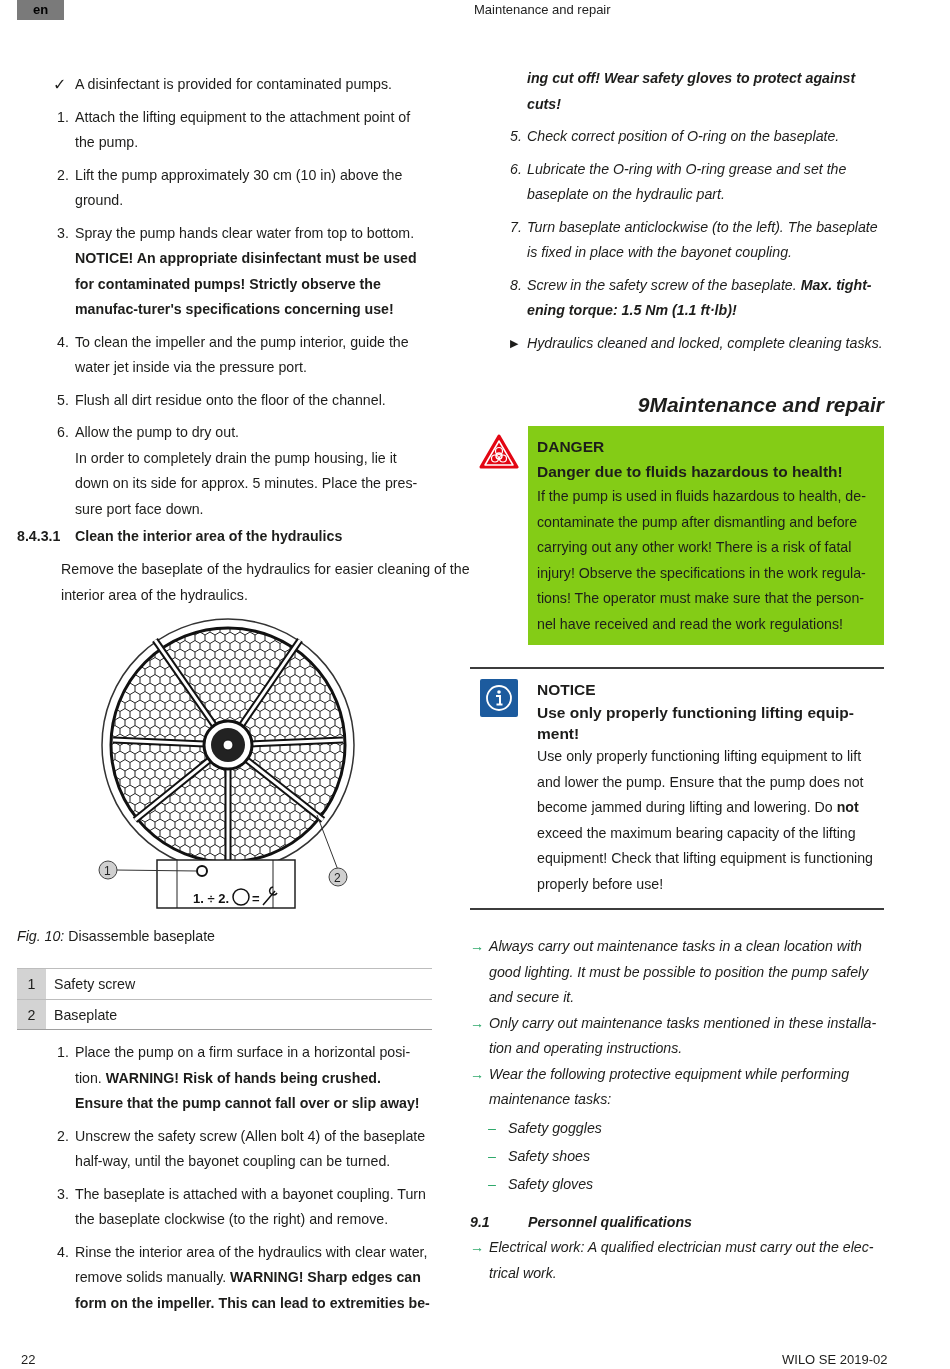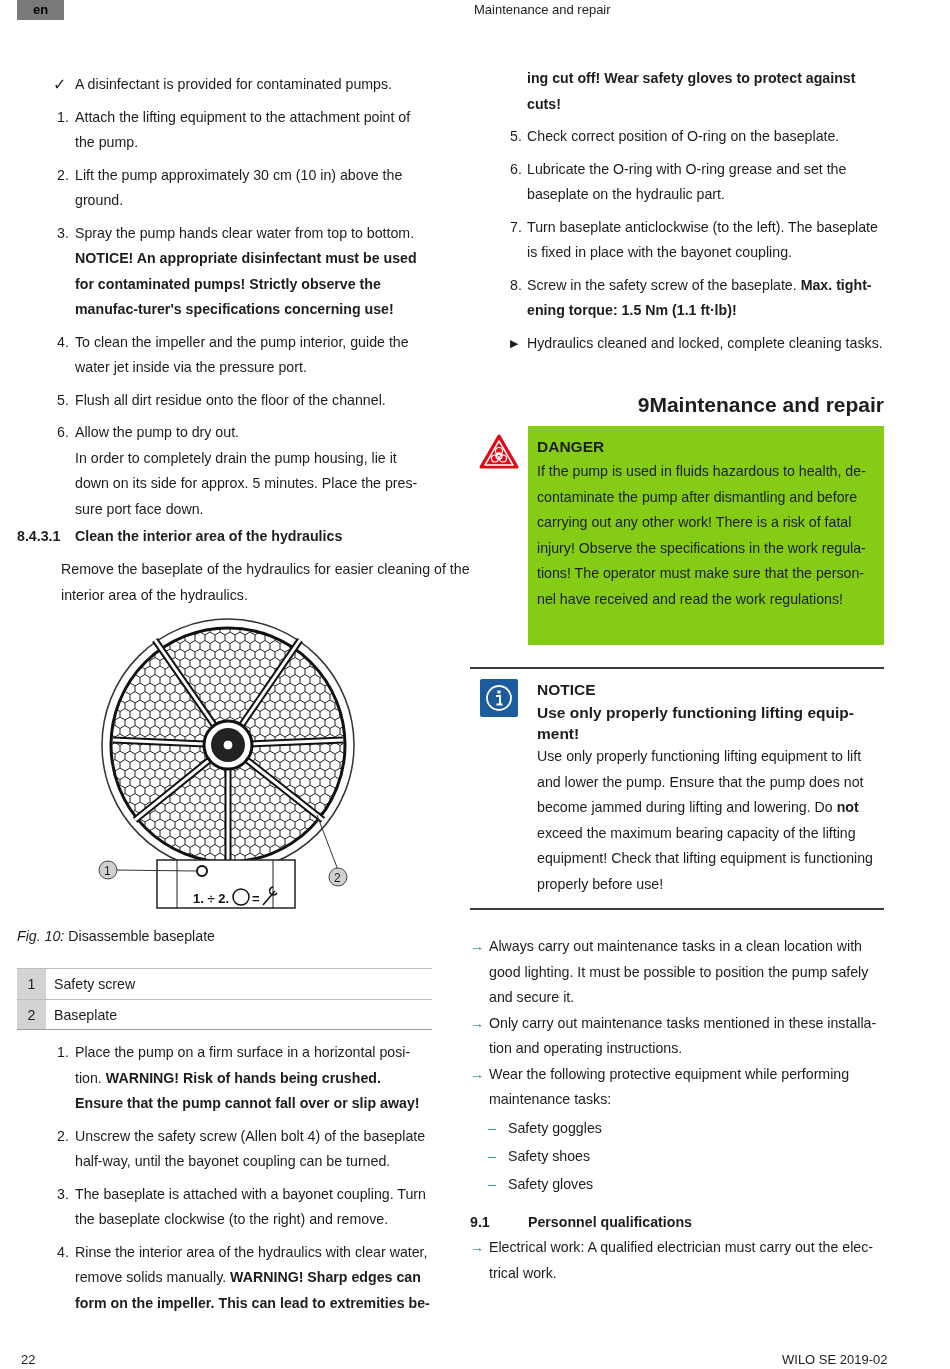--- a/index.html
+++ b/index.html
@@ -3,21 +3,21 @@
 <meta charset="utf-8">
 <style>
   * { box-sizing: border-box; margin: 0; padding: 0; }
   html, body { width: 950px; height: 1369px; background: #ffffff; overflow: hidden; }
   body { position: relative; font-family: "Liberation Sans", "DejaVu Sans", sans-serif; color: #1d1d1b; font-size: 14.2px; }
   .abs { position: absolute; }
   .lang-tab { left: 17px; top: 0; width: 47px; height: 20px; background: #7a7a7a; color: #000000; font-size: 13px; font-weight: bold; text-align: center; line-height: 20px; }
   .header-title { left: 474px; top: 2px; font-size: 13px; color: #222; }
   .line { line-height: 25.5px; }
   .col-left { left: 17px; width: 415px; }
-  .col-right { left: 470px; width: 414px; }
+  .col-right { left: 470px; width: 414px; font-style: italic; }
   .step { position: relative; padding-left: 58px; margin-bottom: 7px; }
   .step .num { position: absolute; left: 40px; top: 0; width: 18px; }
   .rstep { position: relative; padding-left: 57px; margin-bottom: 7px; }
   .rstep .num { position: absolute; left: 40px; top: 0; }
   b { font-weight: bold; }
   .heading-num { display: inline-block; width: 58px; font-weight: bold; }
   .heading-txt { font-weight: bold; }
   .danger-box { left: 528px; top: 426px; width: 356px; height: 219px; background: #84cc16; padding: 8px 9px; }
   .box-title { font-weight: bold; font-size: 15.5px; line-height: 25px; }
   .box-sub { font-weight: bold; font-size: 15.5px; line-height: 25px; }
@@ -198,20 +198,21 @@
     <path d="M20 2 L38 33 L2 33 Z" fill="#e30613" stroke="#e30613" stroke-width="3" stroke-linejoin="round"></path>
     <path d="M20 7 L34 31 L6 31 Z" fill="#e30613" stroke="#fff" stroke-width="1.5" stroke-linejoin="round"></path>
     <circle cx="20" cy="22" r="3" fill="none" stroke="#fff" stroke-width="1.4"></circle>
     <circle cx="20" cy="17" r="3.5" fill="none" stroke="#fff" stroke-width="1.2"></circle>
     <circle cx="16" cy="24.5" r="3.5" fill="none" stroke="#fff" stroke-width="1.2"></circle>
     <circle cx="24" cy="24.5" r="3.5" fill="none" stroke="#fff" stroke-width="1.2"></circle>
   </svg>
 </div>
 <div class="abs danger-box">
   <div class="box-title">DANGER</div>
+  <div class="box-sub">Danger due to fluids hazardous to health!</div>
   <div class="box-body">If the pump is used in fluids hazardous to health, de-contaminate the pump after dismantling and before carrying out any other work! There is a risk of fatal injury! Observe the specifications in the work regula-tions! The operator must make sure that the person-nel have received and read the work regulations!</div>
 </div>
 
 <div class="abs rule" style="left:470px;top:667px;width:414px;"></div>
 <div class="abs" style="left:480px;top:679px;width:38px;height:38px;background:#1c5b9e;border-radius:2px;display:flex;align-items:center;justify-content:center;">
   <svg width="28" height="28" viewBox="0 0 28 28">
     <circle cx="14" cy="14" r="12" fill="none" stroke="#fff" stroke-width="1.8"></circle>
     <circle cx="14" cy="8" r="1.8" fill="#fff"></circle>
     <path d="M11 12 L15 12 L15 20 M11.5 20.5 L17.5 20.5" stroke="#fff" stroke-width="2" fill="none"></path>
   </svg>

